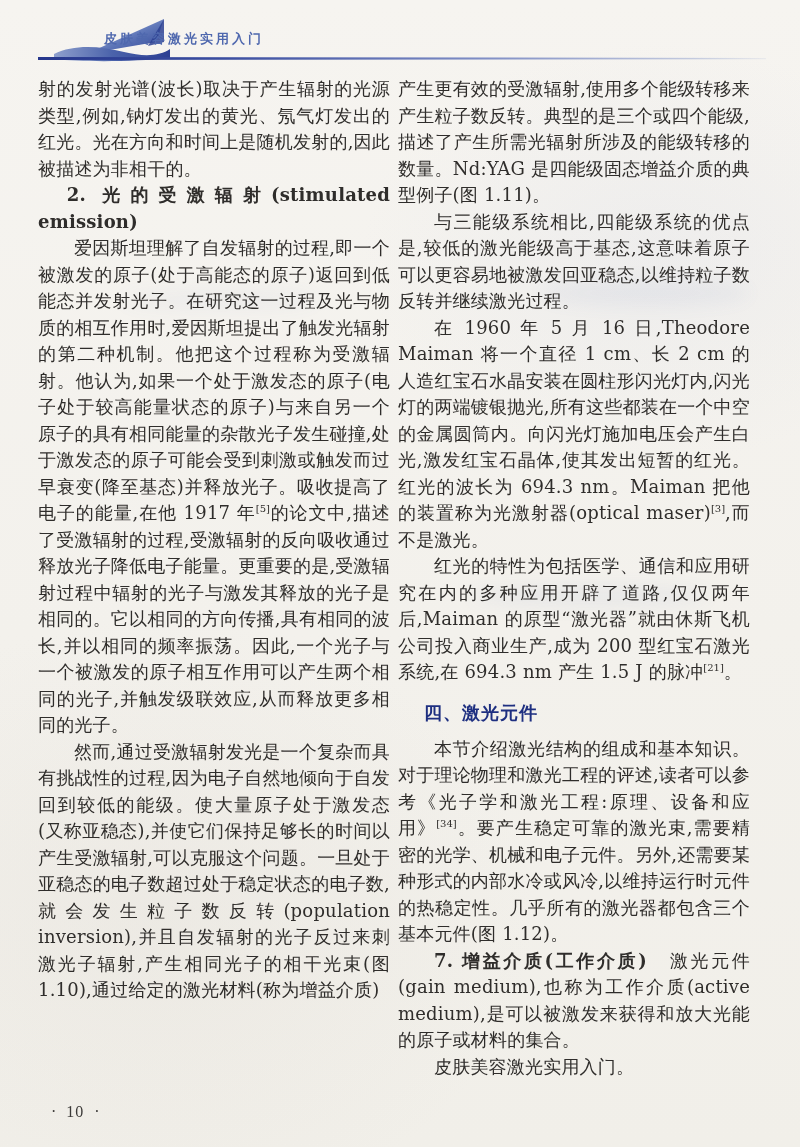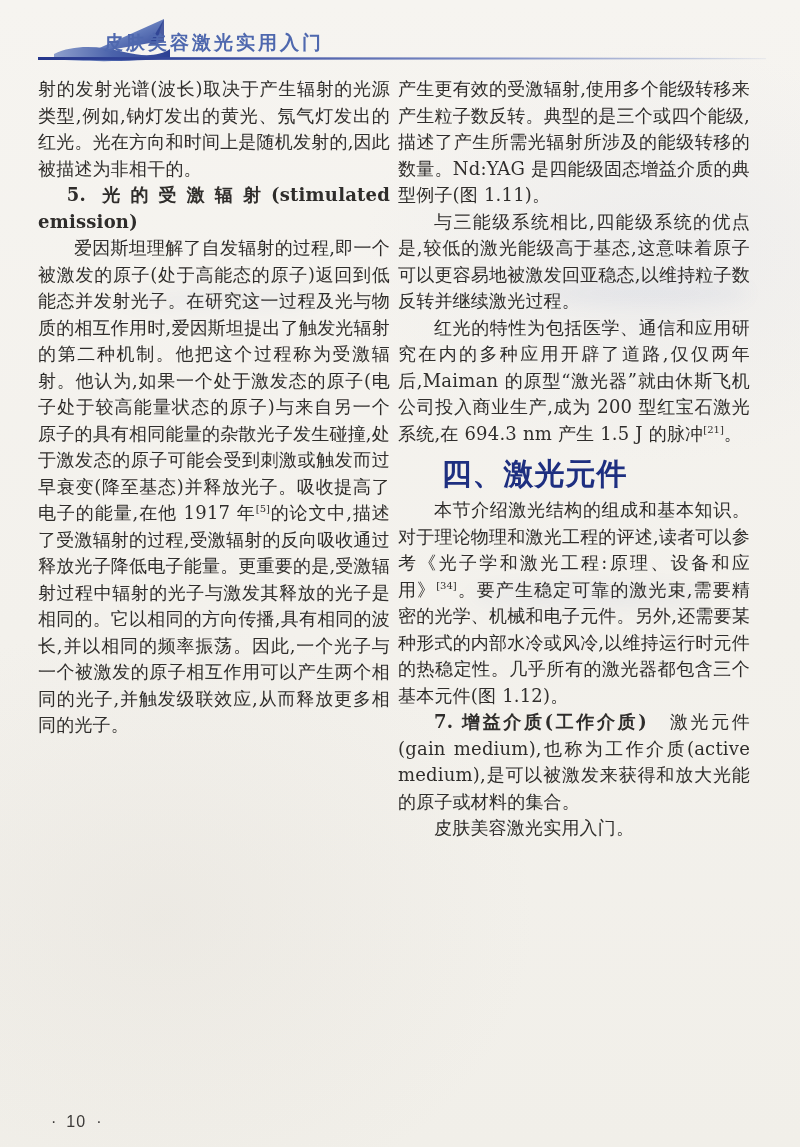--- a/index.html
+++ b/index.html
@@ -19,21 +19,21 @@
   .smudge{position:absolute;border-radius:50%;filter:blur(9px);opacity:.07;background:#5a6fae;pointer-events:none;}
   .smudge.s1{left:540px;top:280px;width:210px;height:26px;}
   .smudge.s2{left:470px;top:585px;width:240px;height:22px;}
   .smudge.s3{left:120px;top:290px;width:200px;height:20px;opacity:.05;}
 
   .header{position:absolute;left:38px;top:14px;right:34px;height:46px;}
   .logo{position:absolute;left:14px;top:4px;width:158px;height:44px;}
   .book-title{
     position:absolute;left:66px;top:16px;
     color:var(--title_blue,#4f68ae);
-    font-size:19px;font-weight:bold;letter-spacing:3px;
+    font-size:13px;font-weight:bold;letter-spacing:3px;
     white-space:nowrap;
   }
   .header-rule{
     position:absolute;left:0;right:0;top:43px;height:3px;
     background:linear-gradient(to right,#26378c 0%,#3a4da0 25%,#7d8cc4 60%,#c3cade 90%,rgba(195,202,222,.25) 100%);
     clip-path:polygon(0 0,100% 30%,100% 72%,0 100%);
   }
 
   .columns{
     position:absolute;left:38px;top:76px;width:730px;
@@ -48,27 +48,27 @@
     letter-spacing:.2px;
   }
   .para.noindent{text-indent:0;}
   .para.subheading{font-weight:bold;text-indent:1.6em;}
   .lead{font-weight:bold;}
   sup.ref{font-size:10px;line-height:0;vertical-align:super;letter-spacing:0;}
   .section-heading{
     margin:13px 0 9px 0;
     color:var(--heading_navy,#1e2f80);
     font-family:"DejaVu Sans","Liberation Sans",sans-serif;
-    font-size:30px;line-height:28px;font-weight:bold;
+    font-size:18px;line-height:28px;font-weight:bold;
     text-indent:1.45em;letter-spacing:1px;
   }
 
   .footer{
-    position:absolute;left:46px;bottom:16px;
-    font-family:Liberation Sans, sans-serif;
+    position:absolute;left:46px;bottom:26px;
+    font-family:Liberation Serif, serif;
     font-size:16px;color:#3c3a38;
   }
   .footer span{margin:0 5px;}
   .footer .pagenum{letter-spacing:1px;}
 </style>
 </head>
 <body>
 
 <div class="page">
 
@@ -94,26 +94,28 @@
       <polygon points="112,1 96,28 112,24" fill="#2c3f92" opacity="0.85"></polygon>
       <path d="M2,36 C22,26 48,28 72,34 C92,39 108,38 118,31 L118,40 C80,44 30,44 2,41 Z" fill="url(#gWave)"></path>
     </svg>
     <div class="book-title">皮肤美容激光实用入门</div>
     <div class="header-rule"></div>
   </div>
 
   <div class="columns">
     <div class="col">
         <p class="para noindent">射的发射光谱(波长)取决于产生辐射的光源类型,例如,钠灯发出的黄光、氖气灯发出的红光。光在方向和时间上是随机发射的,因此被描述为非相干的。</p>
-        <p class="para subheading">5. 光的受激辐射(stimulated emission)</p>
+        <p class="para subheading">2. 光的受激辐射(stimulated emission)</p>
         <p class="para">爱因斯坦理解了自发辐射的过程,即一个被激发的原子(处于高能态的原子)返回到低能态并发射光子。在研究这一过程及光与物质的相互作用时,爱因斯坦提出了触发光辐射的第二种机制。他把这个过程称为受激辐射。他认为,如果一个处于激发态的原子(电子处于较高能量状态的原子)与来自另一个原子的具有相同能量的杂散光子发生碰撞,处于激发态的原子可能会受到刺激或触发而过早衰变(降至基态)并释放光子。吸收提高了电子的能量,在他 1917 年<sup class="ref">[5]</sup>的论文中,描述了受激辐射的过程,受激辐射的反向吸收通过释放光子降低电子能量。更重要的是,受激辐射过程中辐射的光子与激发其释放的光子是相同的。它以相同的方向传播,具有相同的波长,并以相同的频率振荡。因此,一个光子与一个被激发的原子相互作用可以产生两个相同的光子,并触发级联效应,从而释放更多相同的光子。</p>
+        <p class="para">然而,通过受激辐射发光是一个复杂而具有挑战性的过程,因为电子自然地倾向于自发回到较低的能级。使大量原子处于激发态(又称亚稳态),并使它们保持足够长的时间以产生受激辐射,可以克服这个问题。一旦处于亚稳态的电子数超过处于稳定状态的电子数,就会发生粒子数反转(population inversion),并且自发辐射的光子反过来刺激光子辐射,产生相同光子的相干光束(图 1.10),通过给定的激光材料(称为增益介质)</p>
       </div>
     <div class="col">
         <p class="para noindent">产生更有效的受激辐射,使用多个能级转移来产生粒子数反转。典型的是三个或四个能级,描述了产生所需光辐射所涉及的能级转移的数量。Nd:YAG 是四能级固态增益介质的典型例子(图 1.11)。</p>
         <p class="para">与三能级系统相比,四能级系统的优点是,较低的激光能级高于基态,这意味着原子可以更容易地被激发回亚稳态,以维持粒子数反转并继续激光过程。</p>
+        <p class="para">在 1960 年 5 月 16 日,Theodore Maiman 将一个直径 1 cm、长 2 cm 的人造红宝石水晶安装在圆柱形闪光灯内,闪光灯的两端镀银抛光,所有这些都装在一个中空的金属圆筒内。向闪光灯施加电压会产生白光,激发红宝石晶体,使其发出短暂的红光。红光的波长为 694.3 nm。Maiman 把他的装置称为光激射器(optical maser)<sup class="ref">[3]</sup>,而不是激光。</p>
         <p class="para">红光的特性为包括医学、通信和应用研究在内的多种应用开辟了道路,仅仅两年后,Maiman 的原型“激光器”就由休斯飞机公司投入商业生产,成为 200 型红宝石激光系统,在 694.3 nm 产生 1.5 J 的脉冲<sup class="ref">[21]</sup>。</p>
         <h2 class="section-heading">四、激光元件</h2>
         <p class="para">本节介绍激光结构的组成和基本知识。对于理论物理和激光工程的评述,读者可以参考《光子学和激光工程:原理、设备和应用》<sup class="ref">[34]</sup>。要产生稳定可靠的激光束,需要精密的光学、机械和电子元件。另外,还需要某种形式的内部水冷或风冷,以维持运行时元件的热稳定性。几乎所有的激光器都包含三个基本元件(图 1.12)。</p>
         <p class="para"><b class="lead">7. 增益介质(工作介质)　</b><span>激光元件(gain medium),也称为工作介质(active medium),是可以被激发来获得和放大光能的原子或材料的集合。</span></p>
         <p class="para">皮肤美容激光实用入门。</p>
       </div>
   </div>
 
   <div class="footer">
     <span>·</span><span class="pagenum">10</span><span>·</span>

